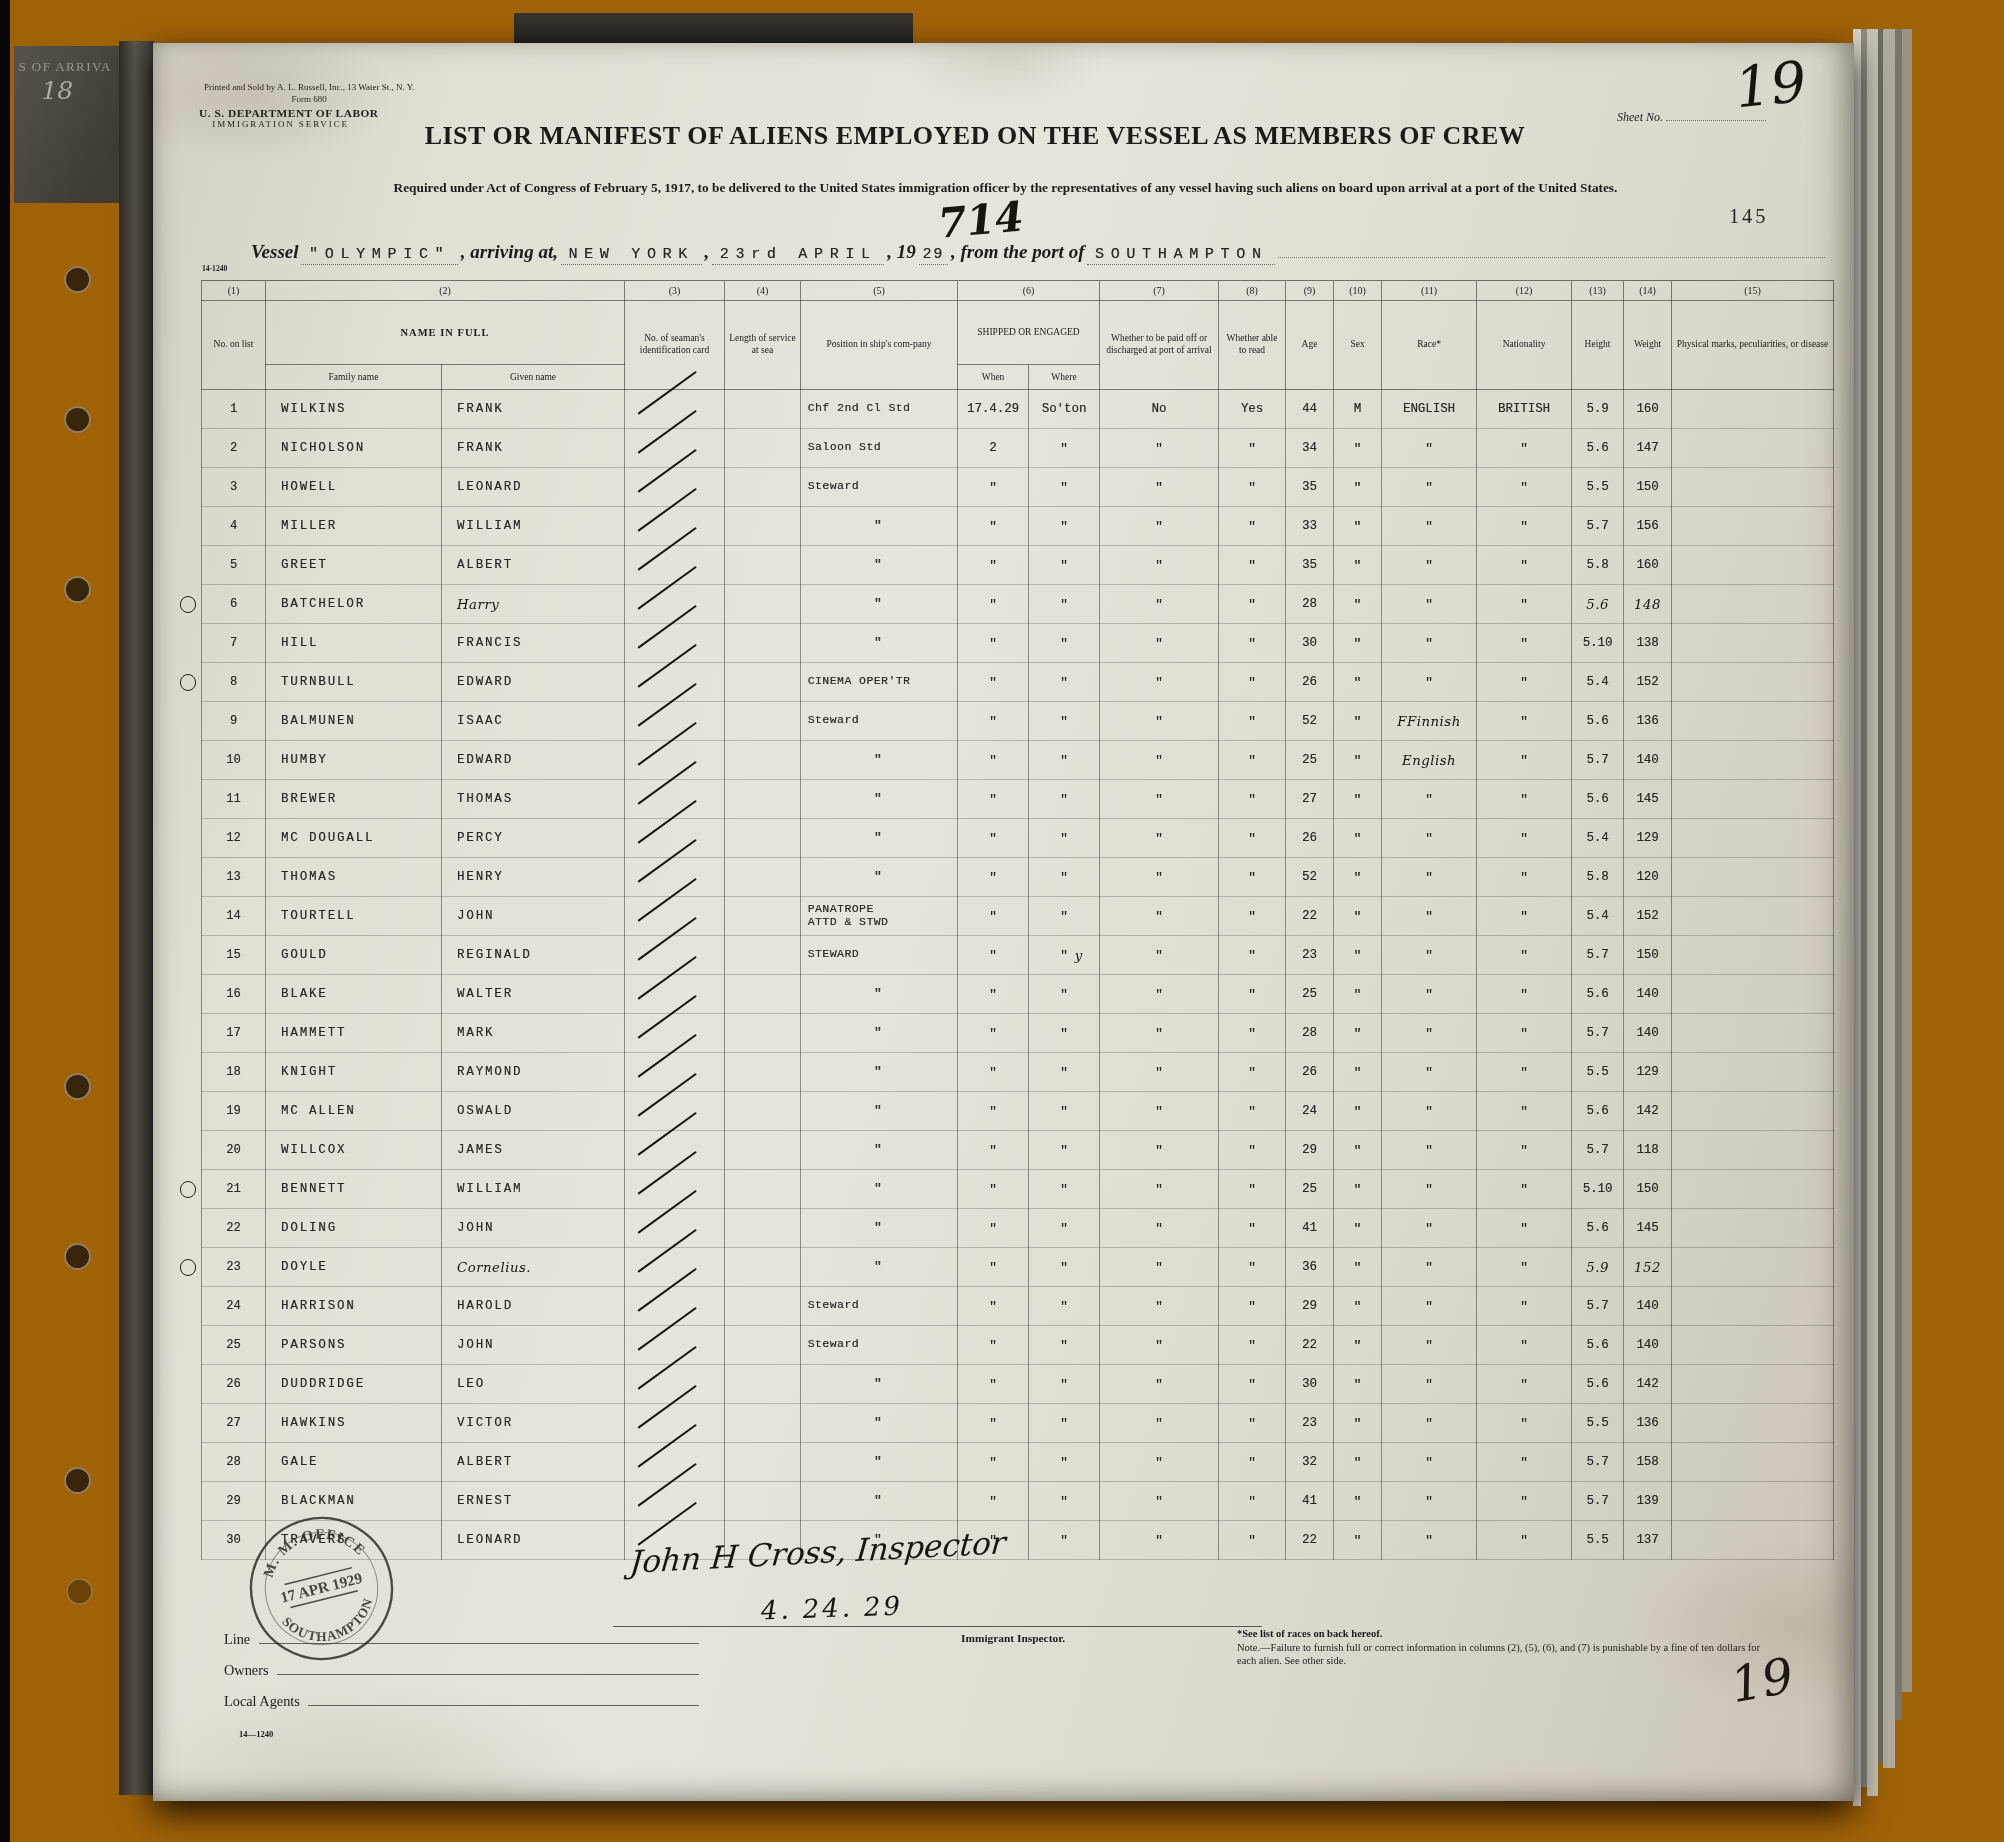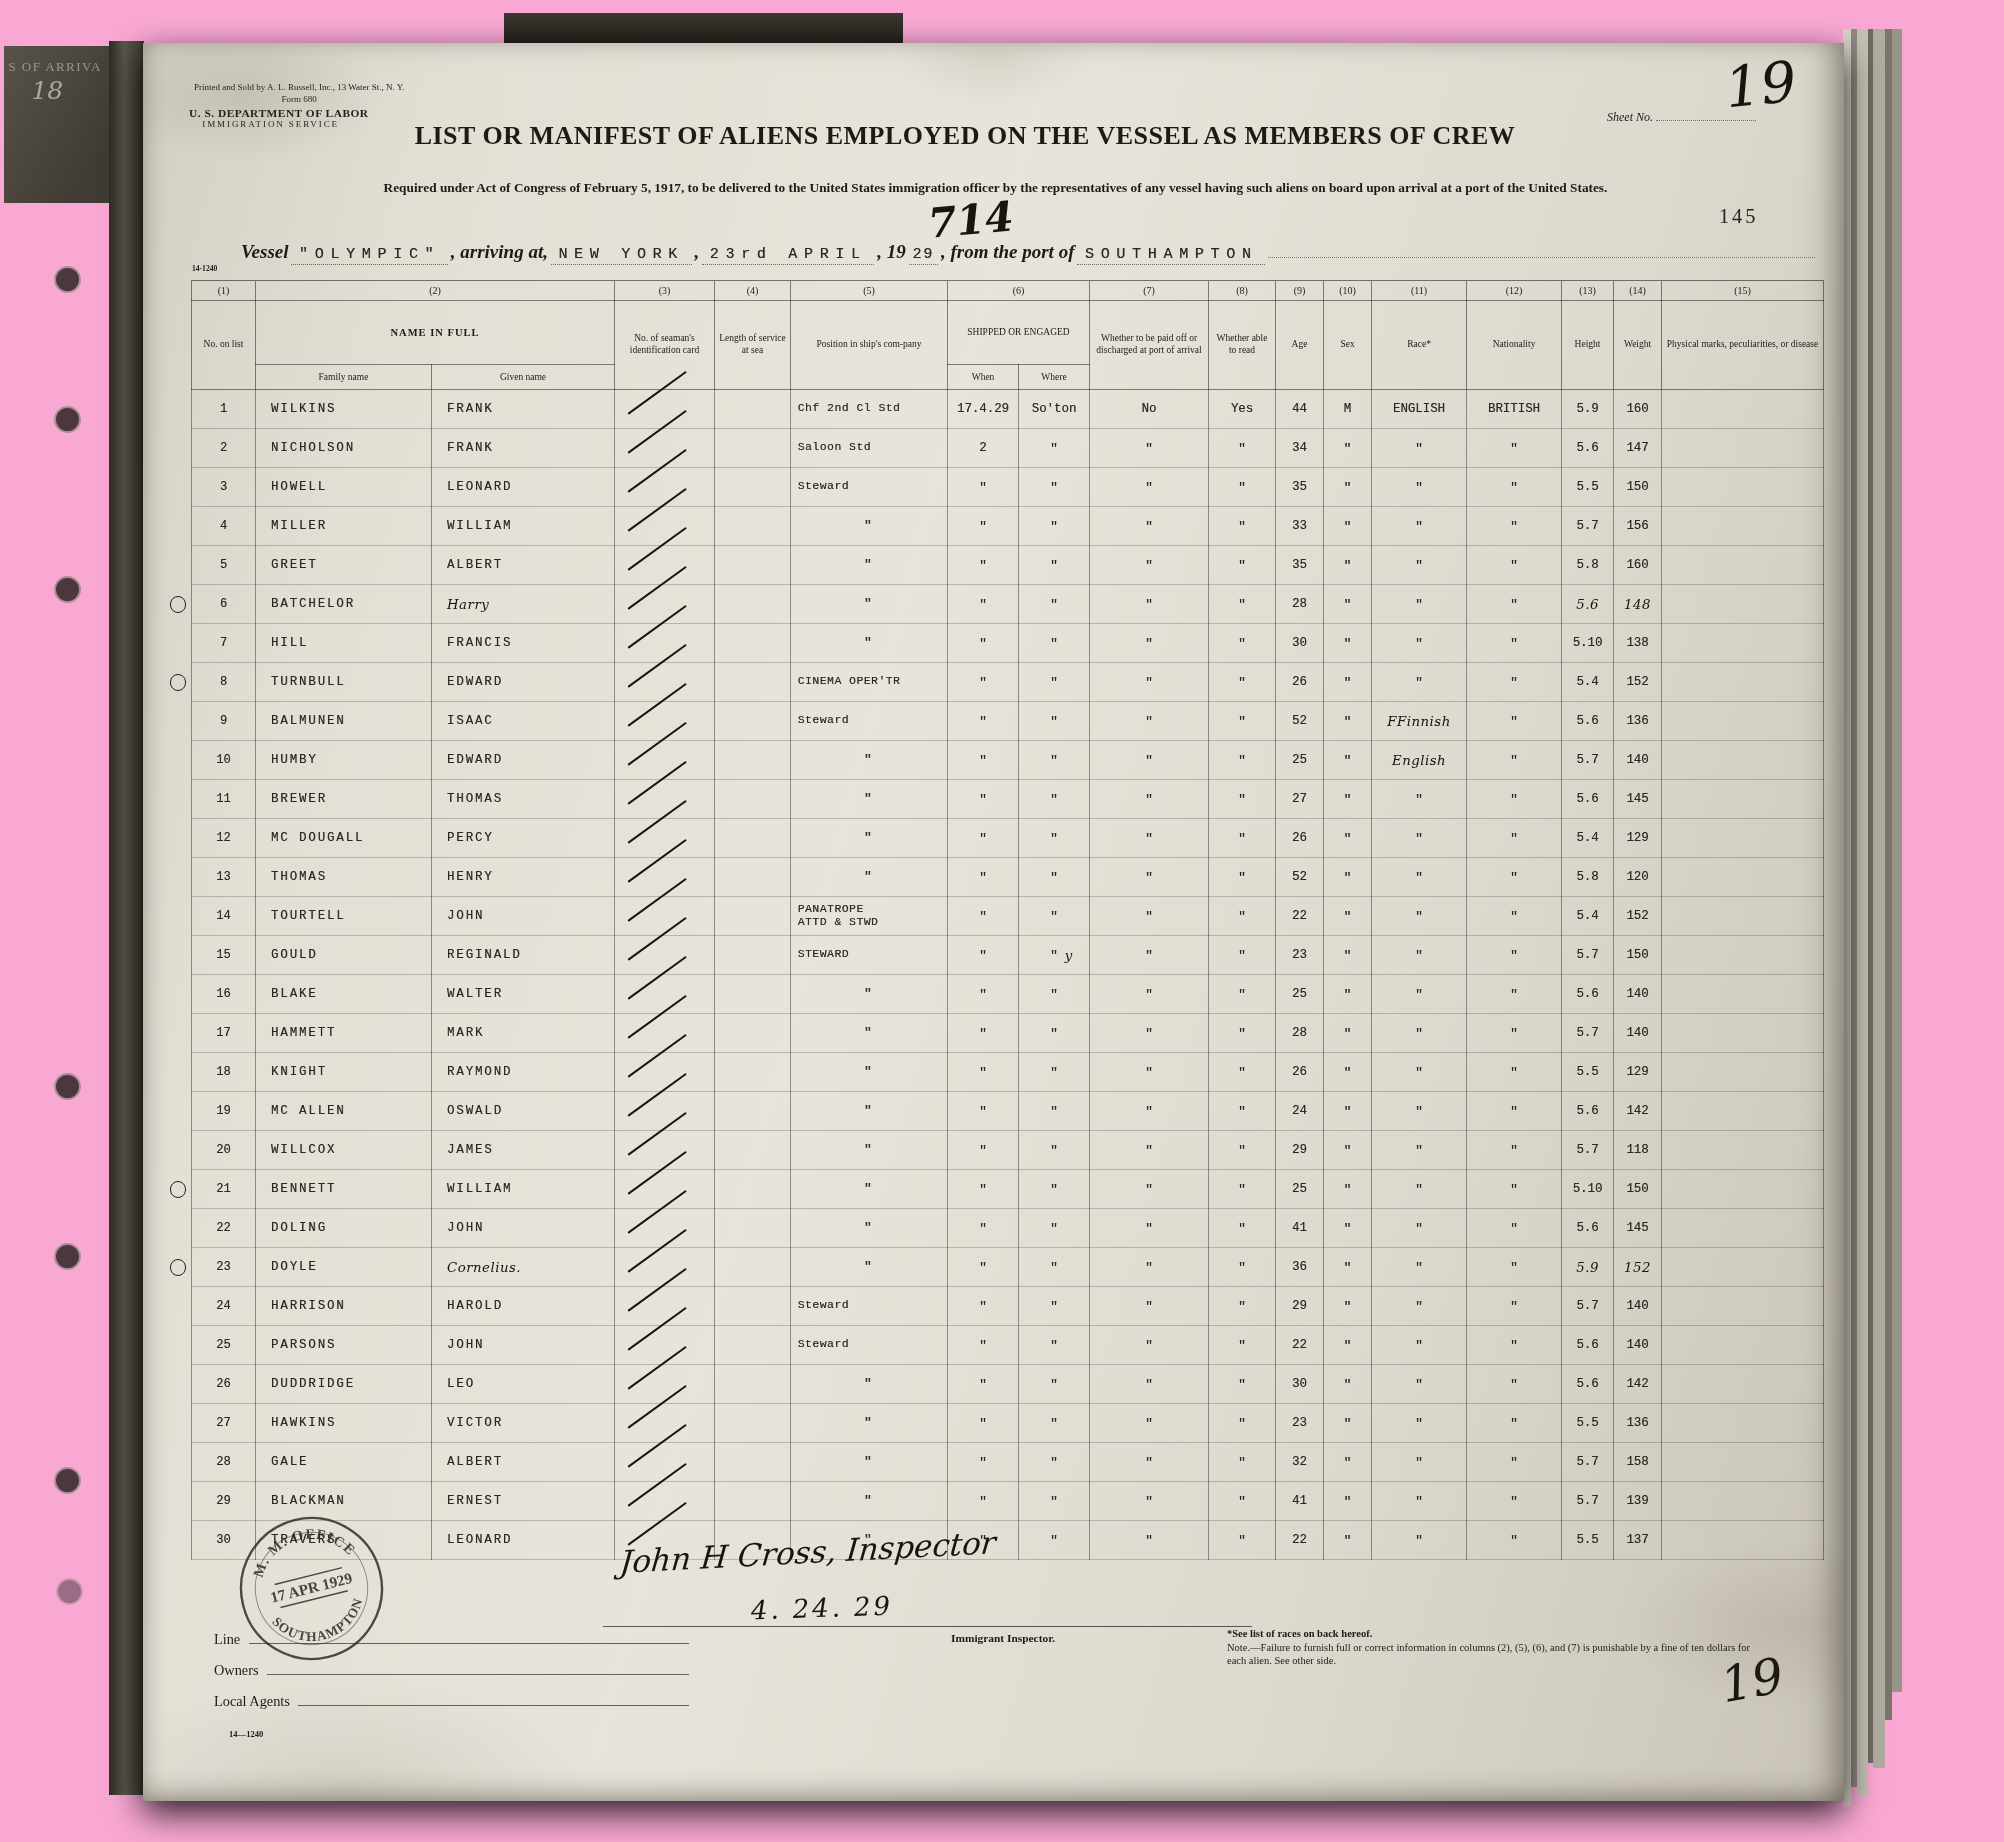--- a/index.html
+++ b/index.html
@@ -1,20 +1,20 @@
 <!DOCTYPE html>
 <html style="font-size:7.6px"><head>
 <meta charset="utf-8">
 <style>
   html,body{margin:0;padding:0;background:#060606;}
   body{width:2005px;height:1842px;position:relative;overflow:hidden;
        font-family:"Liberation Serif","DejaVu Serif",serif;color:#1c1b18;}
 
   
-  .scan{position:absolute;inset:0;background:#f9a8d4;}
+  .scan{position:absolute;inset:0;background:#a16207;margin-left:10px;}
   .under-fragment{position:absolute;left:3.8px;top:46px;width:112px;height:157px;
       background:linear-gradient(120deg,#57534a,#403c35 80%);overflow:hidden;}
   .under-fragment .frag1{position:absolute;left:4.8px;top:13.3px;font-size:13px;letter-spacing:1.4px;
       color:#b3afa2;opacity:.75;white-space:nowrap;}
   .under-fragment .frag2{position:absolute;left:27.6px;top:30px;font-size:25px;color:#c4c0b2;opacity:.8;
       font-style:italic;}
   .left-strip{position:absolute;left:109px;top:41px;width:35px;height:1754px;
       background:linear-gradient(90deg,#2e2b25,#5c574c 45%,#47433b 85%,#332f29);}
   .top-sliver{position:absolute;left:504px;top:13.3px;width:399px;height:29.5px;
       background:linear-gradient(180deg,#3a372f,#23211c);}

